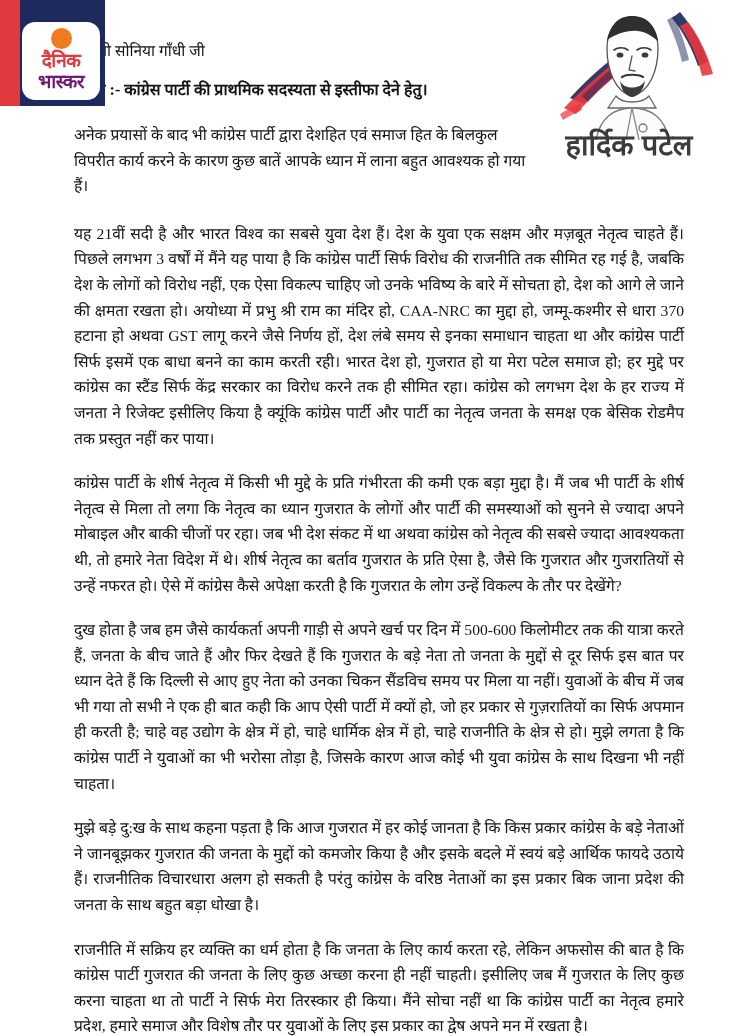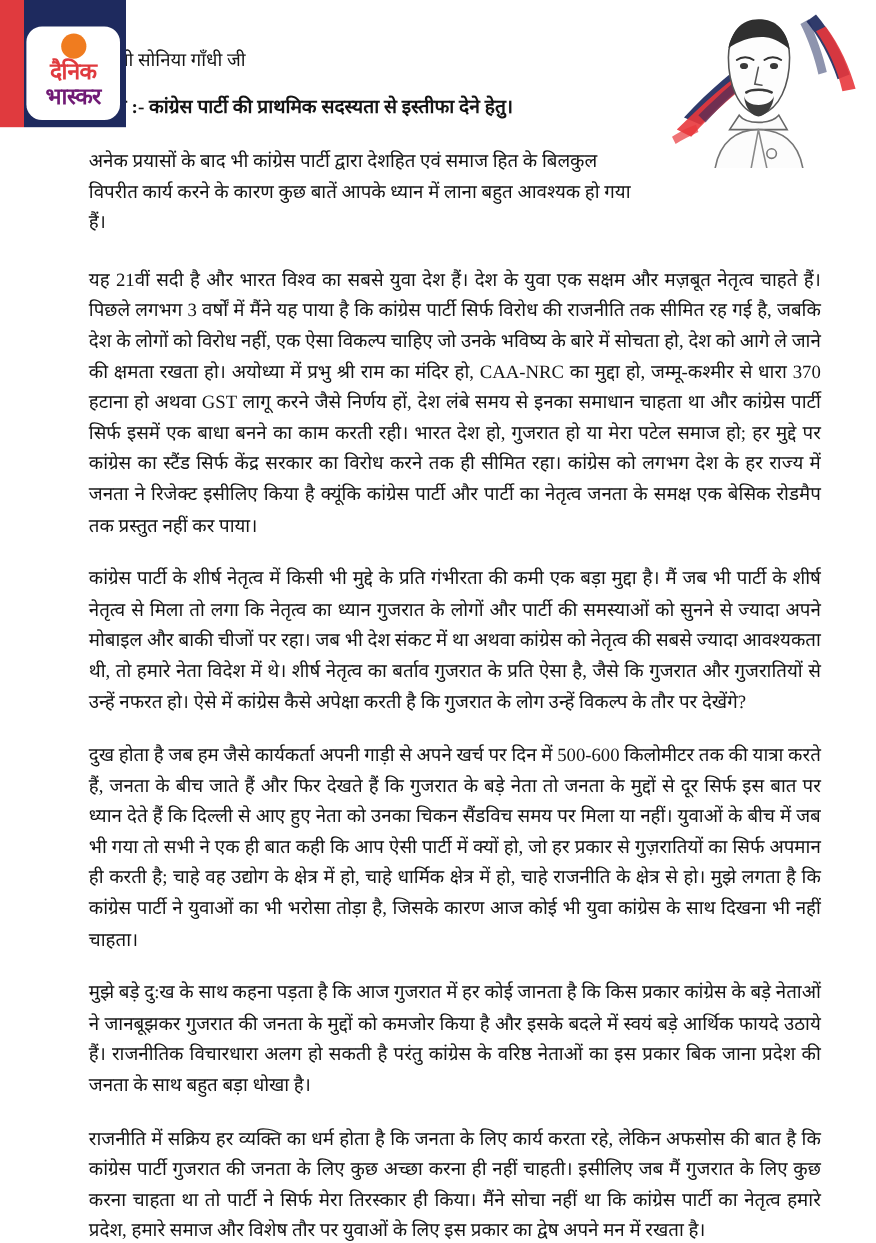--- a/index.html
+++ b/index.html
@@ -178,20 +178,21 @@
         <ellipse cx="115" cy="55" rx="3.4" ry="2.6" fill="#3a3a3a" stroke="none"></ellipse>
         <path d="M102 56 L99 70 L105 71" stroke="#555"></path>
         <path d="M92 77 C96 74 108 74 113 77" stroke="#3a3a3a" stroke-width="2.2"></path>
         <path d="M90 80 C92 90 112 90 115 80 C114 92 106 97 102 97 C98 97 91 92 90 80 Z" fill="#3c3c3c" stroke="none"></path>
         <path d="M86 96 C92 104 112 104 119 96 L126 108 L78 108 Z" fill="#fbfbfb" stroke="#666"></path>
         <path d="M66 140 C70 118 84 108 102 108 C121 108 135 118 139 140" fill="#fcfcfc" stroke="#777"></path>
         <path d="M102 108 L96 140 M102 108 L109 140" stroke="#888"></path>
         <circle cx="113" cy="128" r="4" stroke="#777"></circle>
       </g>
     </svg>
+    <div class="portrait-name">हार्दिक पटेल</div>
   </div>
 
   <div class="letter">
 
     <div class="salutation">श्रीमती सोनिया गाँधी जी</div>
 
     <div class="subject">विषय :- कांग्रेस पार्टी की प्राथमिक सदस्यता से इस्तीफा देने हेतु।</div>
 
     <div class="para intro">अनेक प्रयासों के बाद भी कांग्रेस पार्टी द्वारा देशहित एवं समाज हित के बिलकुल विपरीत कार्य करने के कारण कुछ बातें आपके ध्यान में लाना बहुत आवश्यक हो गया हैं।</div>
 

